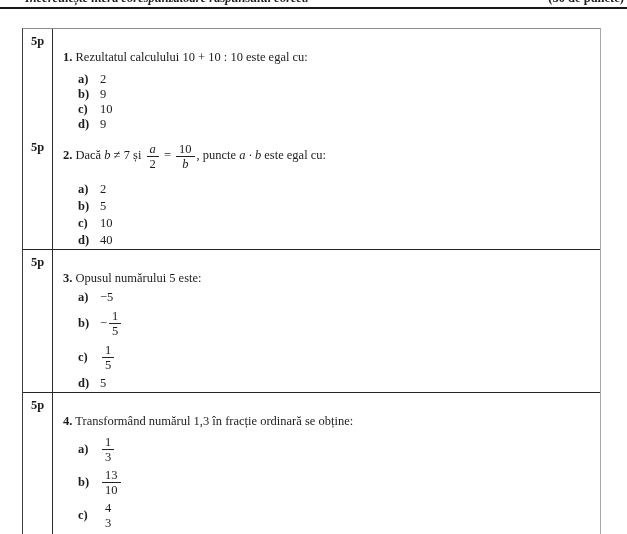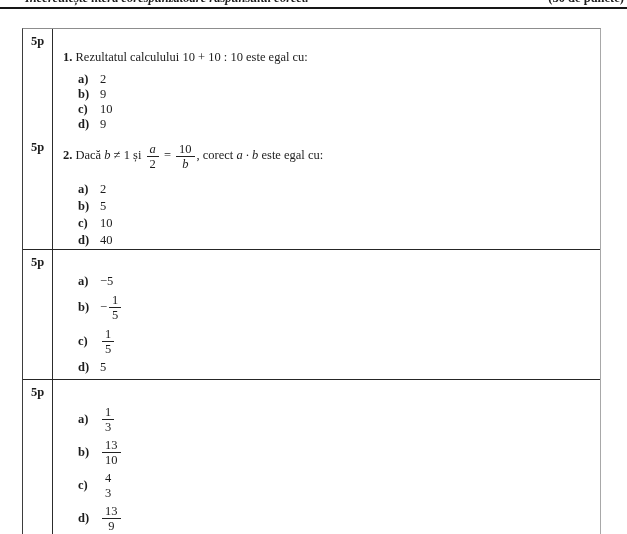--- a/index.html
+++ b/index.html
@@ -83,27 +83,27 @@
               <span class="opt-val">
                 <span class="seg-t">9</span>
               </span>
             </div>
           </div>
         </div>
       </div>
       <div class="qrow q1">
         <div class="pts-cell">5p</div>
         <div class="q-content">
-          <div class="q-title"><span class="q-num">2.</span><span class="seg-t"> Dacă </span><span class="seg-i">b</span><span class="seg-t"> ≠ 1 și </span><span class="frac">
+          <div class="q-title"><span class="q-num">2.</span><span class="seg-t"> Dacă </span><span class="seg-i">b</span><span class="seg-t"> ≠ 7 și </span><span class="frac">
               <span class="fn fi">a</span>
               <span class="fd">2</span>
             </span><span class="seg-t"> = </span><span class="frac">
               <span class="fn">10</span>
               <span class="fd fi">b</span>
-            </span><span class="seg-t">, corect </span><span class="seg-i">a · b</span><span class="seg-t"> este egal cu:</span></div>
+            </span><span class="seg-t">, puncte </span><span class="seg-i">a · b</span><span class="seg-t"> este egal cu:</span></div>
           <div class="q-opts">
             <div class="opt">
               <span class="opt-letter">a)</span>
               <span class="opt-val">
                 <span class="seg-t">2</span>
               </span>
             </div>
             <div class="opt">
               <span class="opt-letter">b)</span>
               <span class="opt-val">
@@ -121,20 +121,21 @@
               <span class="opt-val">
                 <span class="seg-t">40</span>
               </span>
             </div>
           </div>
         </div>
       </div>
       <div class="qrow q2 divider">
         <div class="pts-cell">5p</div>
         <div class="q-content">
+          <div class="q-title"><span class="q-num">3.</span><span class="seg-t"> Opusul numărului 5 este:</span></div>
           <div class="q-opts">
             <div class="opt">
               <span class="opt-letter">a)</span>
               <span class="opt-val">
                 <span class="seg-t">−5</span>
               </span>
             </div>
             <div class="opt">
               <span class="opt-letter">b)</span>
               <span class="opt-val">
@@ -159,20 +160,21 @@
               <span class="opt-val">
                 <span class="seg-t">5</span>
               </span>
             </div>
           </div>
         </div>
       </div>
       <div class="qrow q3 divider">
         <div class="pts-cell">5p</div>
         <div class="q-content">
+          <div class="q-title"><span class="q-num">4.</span><span class="seg-t"> Transformând numărul 1,3 în fracție ordinară se obține:</span></div>
           <div class="q-opts">
             <div class="opt">
               <span class="opt-letter">a)</span>
               <span class="opt-val">
                 <span class="frac">
                   <span class="fn">1</span>
                   <span class="fd">3</span>
                 </span>
               </span>
             </div>

